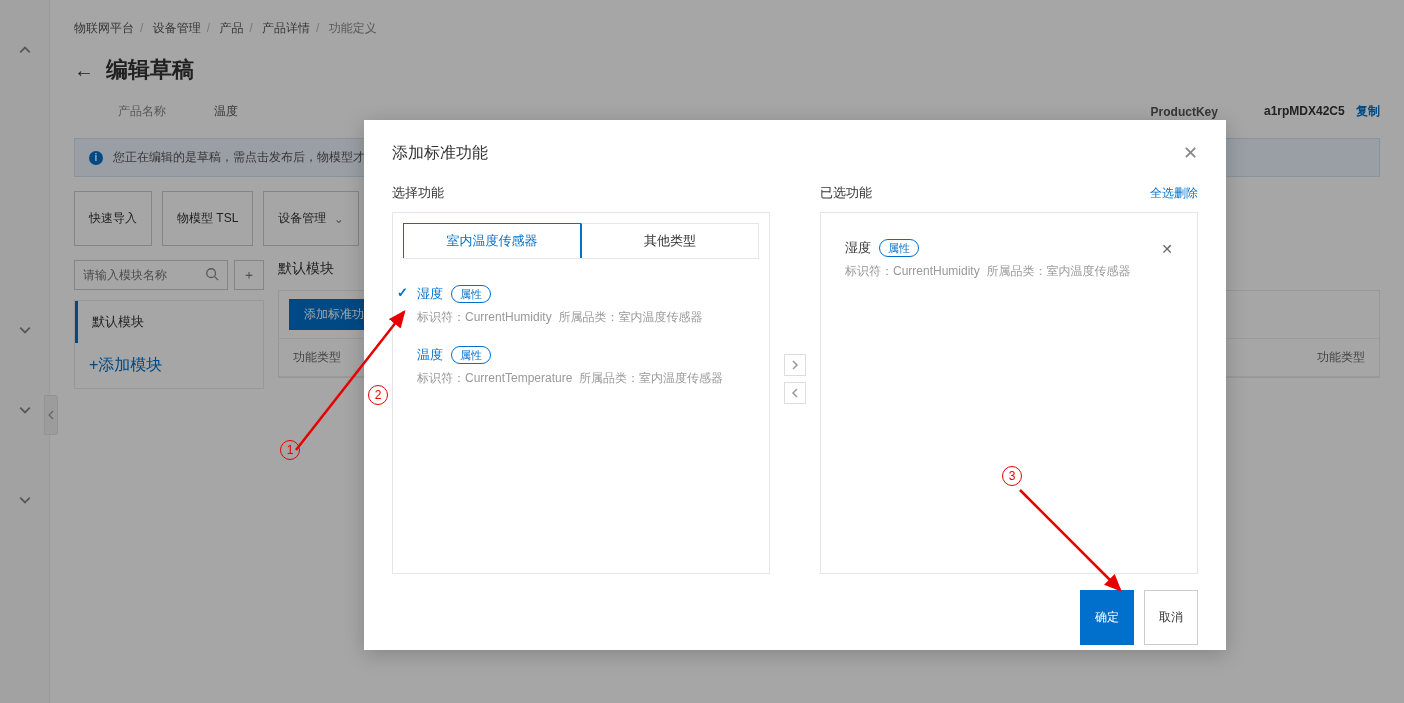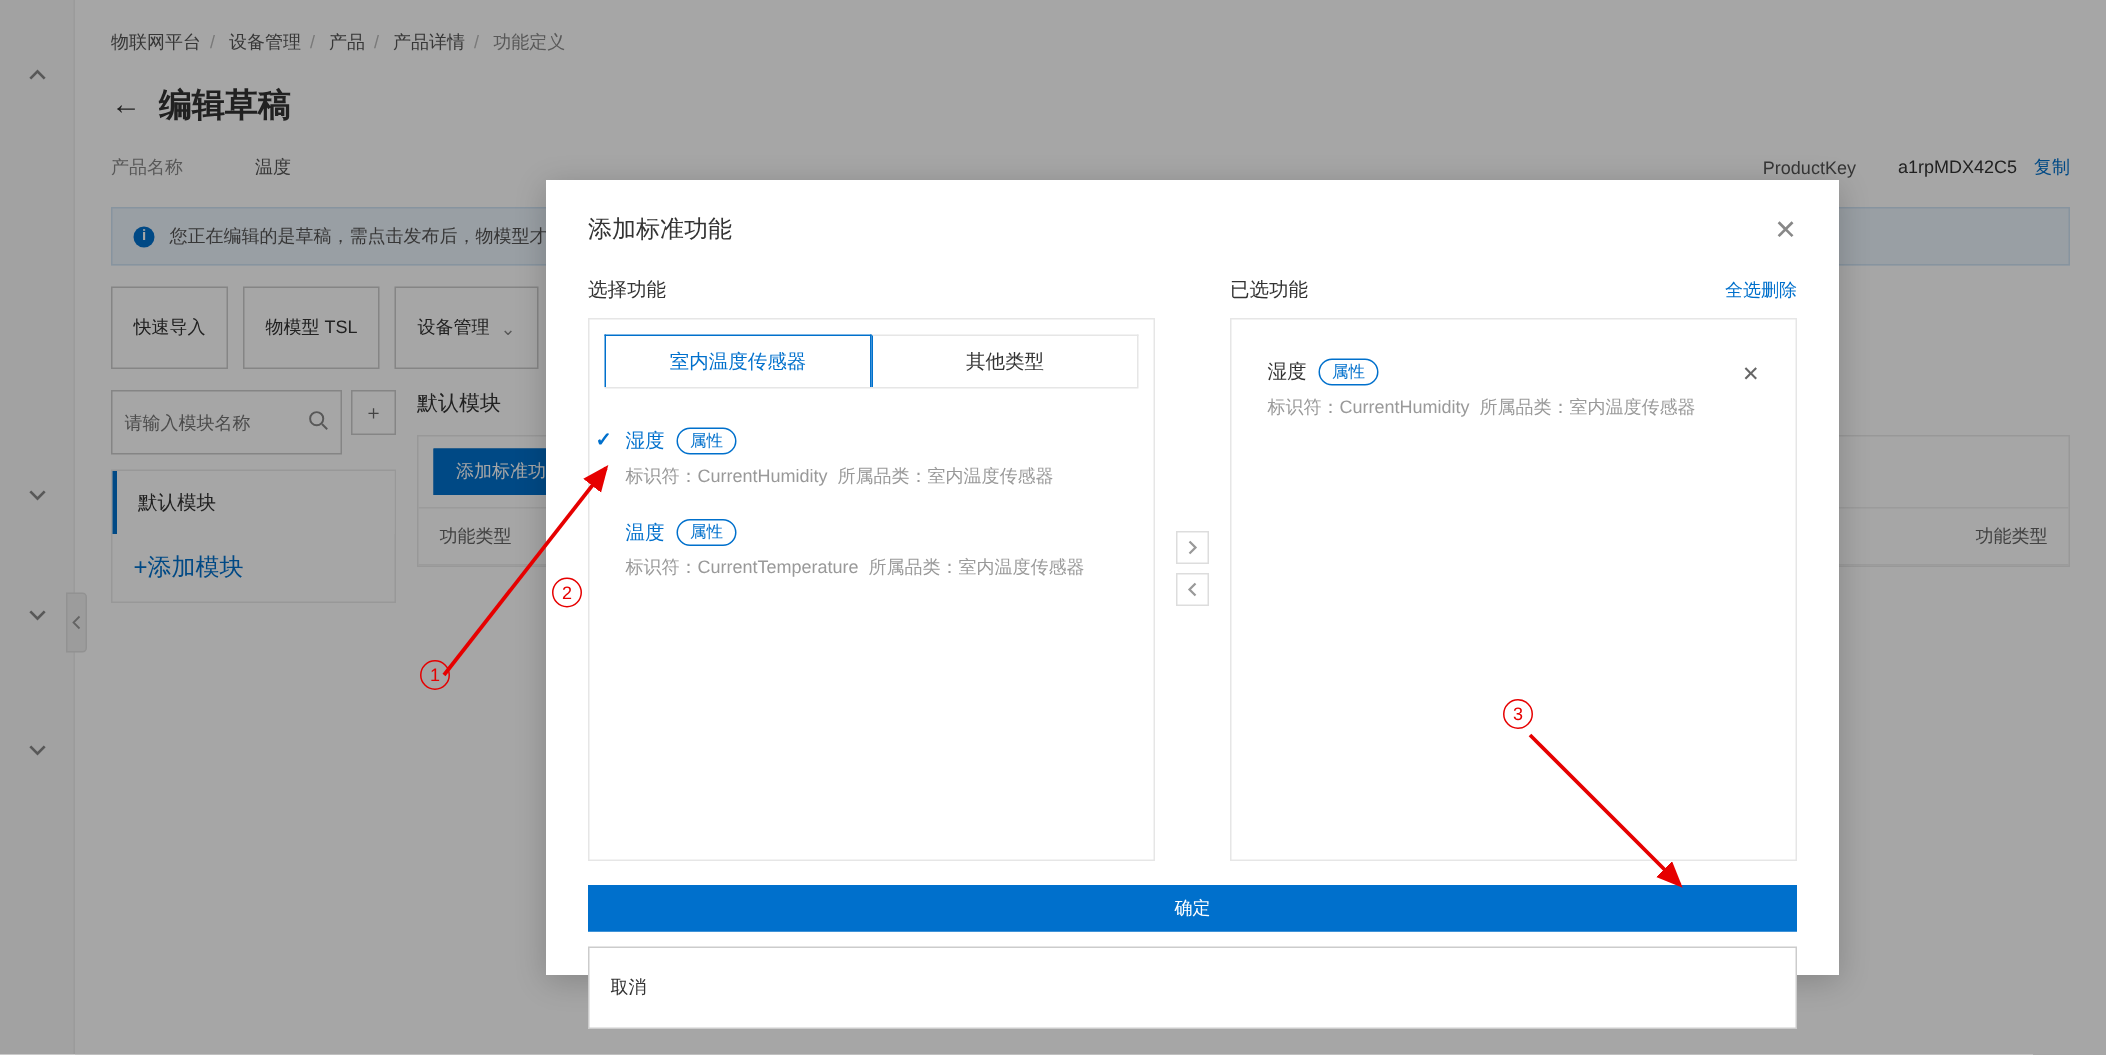--- a/index.html
+++ b/index.html
@@ -14,38 +14,38 @@
 
 
 .main { position: absolute; left: 50px; right: 0; top: 0; bottom: 0; padding: 20px 24px; }
 .breadcrumb { color: #888; font-size: 12px; margin-bottom: 18px; }
 .breadcrumb span.sep { margin: 0 6px; color: #bbb; }
 .breadcrumb .active { color: #888; }
 .breadcrumb a { color: #555; text-decoration: none; }
 .title-row { display: flex; align-items: center; margin-bottom: 18px; }
 .title-row .back { font-size: 20px; margin-right: 12px; cursor: pointer; color: #333; }
 .title-row h1 { font-size: 22px; font-weight: 600; }
-.meta-row { display: flex; font-size: 12px; color: #555; margin-bottom: 18px; }
+.meta-row { display: flex; font-size: 12px; color: #555; margin-bottom: 18px; margin-left: 44px; }
 .meta-row .label { color: #888; margin-right: 48px; }
 .meta-row .val { margin-right: 100px; }
-.meta-row .pk-group { margin-left: auto; display: flex; align-items: center; gap: 28px; }
+.meta-row .pk-group { margin-left: auto; display: flex; align-items: center; gap: 46px; font-weight: bold; }
 .meta-row .pk-val { color: #333; margin-right: 8px; }
 .meta-row .copy { color: #0070cc; cursor: pointer; }
 
 .info-bar { background: #ecf4fc; border: 1px solid #cfe3f5; padding: 10px 14px; display: flex; align-items: center; gap: 10px; font-size: 12px; color: #555; margin-bottom: 14px; }
 .info-bar .icon-circle { width: 14px; height: 14px; border-radius: 50%; background: #0070cc; color: #fff; display: flex; align-items: center; justify-content: center; font-size: 10px; font-weight: bold; }
 
 .toolbar { display: flex; gap: 10px; margin-bottom: 14px; align-items: center; }
 .btn { border: 1px solid #ccc; background: #fff; padding: 18px 14px; font-size: 12px; color: #333; cursor: pointer; display: inline-flex; align-items: center; gap: 4px; }
 .btn .chev { color: #888; }
 
 .layout-row { display: flex; gap: 0; }
 .side-col { width: 190px; }
 .search-row { display: flex; gap: 6px; margin-bottom: 10px; }
-.search-box { flex: 1; border: 1px solid #ccc; display: flex; align-items: center; padding: 0 8px; height: 43px; }
+.search-box { flex: 1; border: 1px solid #ccc; display: flex; align-items: center; padding: 0 8px; height: 30px; }
 .search-box input { border: none; outline: none; width: 100%; font-size: 12px; color: #333; background: transparent; }
 .search-box .sicon { color: #888; }
 .plus-box { width: 30px; height: 30px; border: 1px solid #ccc; display: flex; align-items: center; justify-content: center; color: #666; cursor: pointer; }
 
 .module-list { border: 1px solid #eaeaea; }
 .module-item { padding: 12px 14px; border-left: 3px solid transparent; font-size: 13px; cursor: pointer; }
 .module-item.active { border-left-color: #0070cc; background: #fff; color: #333; }
 .add-module { padding: 12px 14px; color: #0070cc; cursor: pointer; font-size: 16px; }
 
 .main-col { flex: 1; margin-left: 14px; }
@@ -78,21 +78,21 @@
 .feature-item .row1 { display: flex; align-items: center; gap: 8px; }
 .feature-item .name { color: #0070cc; font-size: 13px; }
 .feature-item .right-name { color: #333; font-size: 13px; }
 .badge { border: 1px solid #0070cc; color: #0070cc; border-radius: 10px; padding: 0 8px; font-size: 11px; line-height: 16px; }
 .feature-item .meta { color: #999; font-size: 12px; margin-top: 6px; }
 .feature-item .check { position: absolute; left: -16px; top: 10px; color: #0070cc; font-weight: bold; }
 .feature-item .remove { position: absolute; right: 4px; top: 12px; color: #666; cursor: pointer; font-size: 14px; }
 .transfer-arrows { position: absolute; left: 50%; top: 50%; transform: translate(-50%, -50%); display: flex; flex-direction: column; gap: 6px; }
 .transfer-arrows .arr { width: 22px; height: 22px; border: 1px solid #ddd; display: flex; align-items: center; justify-content: center; color: #999; cursor: pointer; background: #fff; }
 
-.dialog .footer { display: flex; justify-content: flex-end; gap: 10px; margin-top: 16px; flex-direction: column; }
+.dialog .footer { display: flex; justify-content: flex-end; gap: 10px; margin-top: 16px; }
 
 
 .anno { position: absolute; pointer-events: none; }
 .circle-num { position: absolute; width: 20px; height: 20px; border: 1.5px solid #e60000; border-radius: 50%; color: #e60000; font-size: 12px; display: flex; align-items: center; justify-content: center; pointer-events: none; }
 </style>
 </head>
 <body>
 
 <div class="left-rail">
   <div class="rail-item rail-top">

